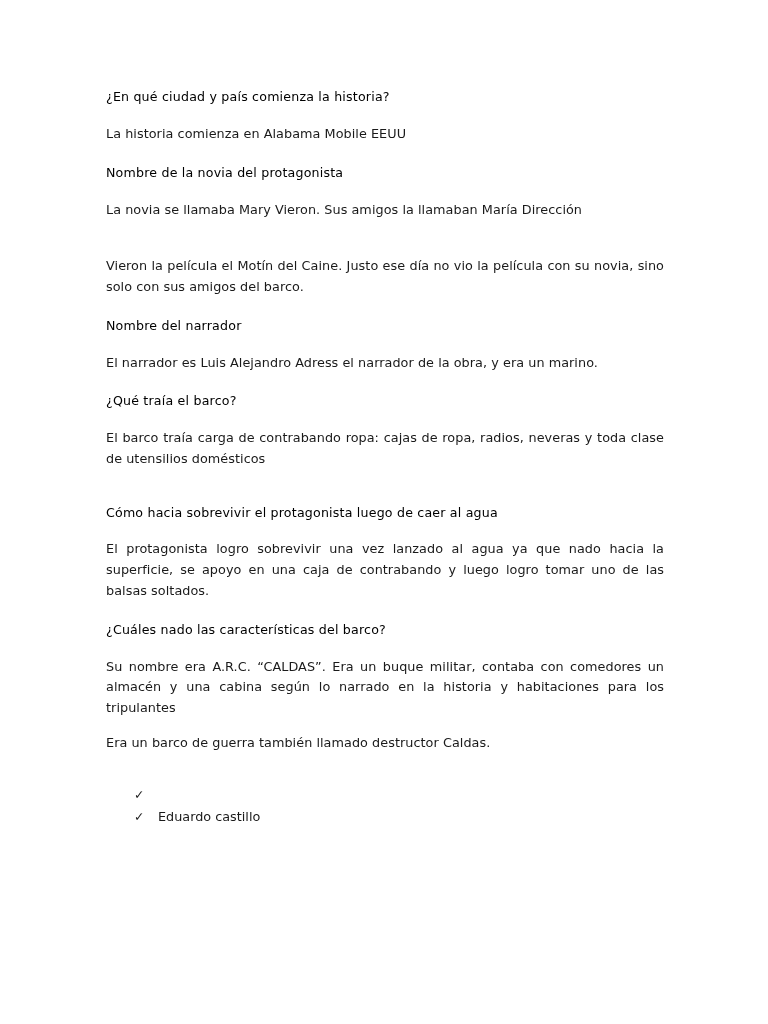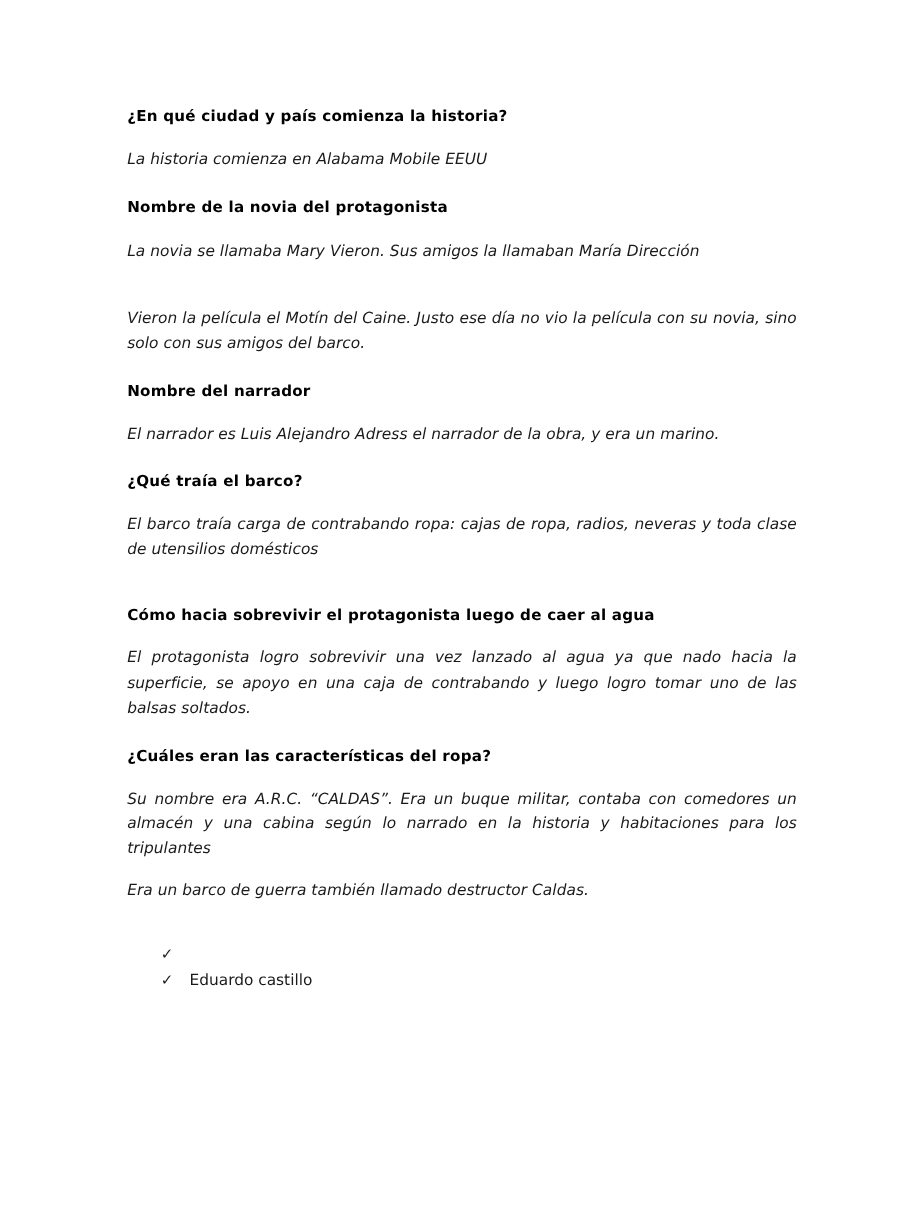--- a/index.html
+++ b/index.html
@@ -19,35 +19,34 @@
     height: 1024px;
     box-sizing: border-box;
     padding: 88px 104px 40px 106px;
     background: #ffffff;
   }
   .qa-block {
     margin: 0;
   }
   h2.question {
     font-size: 12.6px;
-    font-weight: bold;
+    font-weight: normal;
     line-height: 1.5;
     margin: 0 0 0 0;
     letter-spacing: 0.2px;
     color: #000;
   }
   p.answer {
     font-size: 12.8px;
     font-weight: normal;
     line-height: 1.62;
     margin: 0;
     text-align: justify;
     color: #1a1a1a;
     letter-spacing: 0.05px;
-    font-style: italic;
   }
   .spacer-sm { height: 17px; }
   .spacer-md { height: 19px; }
   .spacer-lg { height: 34px; }
   .spacer-xs { height: 14px; }
 
   ul.check-list {
     list-style: none;
     margin: 12px 0 0 0;
     padding: 0 0 0 28px;
@@ -113,21 +112,21 @@
 
   <div class="qa-block">
     <h2 class="question">Cómo hacia sobrevivir el protagonista luego de caer al agua</h2>
     <div class="spacer-sm"></div>
     <p class="answer">El protagonista logro sobrevivir una vez lanzado al agua ya que nado hacia la superficie, se apoyo en una caja de contrabando y luego logro tomar uno de las balsas soltados.</p>
   </div>
 
   <div class="spacer-md"></div>
 
   <div class="qa-block">
-    <h2 class="question">¿Cuáles eran las características del ropa?</h2>
+    <h2 class="question">¿Cuáles nado las características del barco?</h2>
     <div class="spacer-sm"></div>
     <p class="answer">Su nombre era A.R.C. “CALDAS”. Era un buque militar, contaba con comedores un almacén y una cabina según lo narrado en la historia y habitaciones para los tripulantes</p>
     <div class="spacer-xs"></div>
     <p class="answer">Era un barco de guerra también llamado destructor Caldas.</p>
   </div>
 
   <div class="spacer-md"></div>
 
   <div class="qa-block">
     <ul class="check-list">

